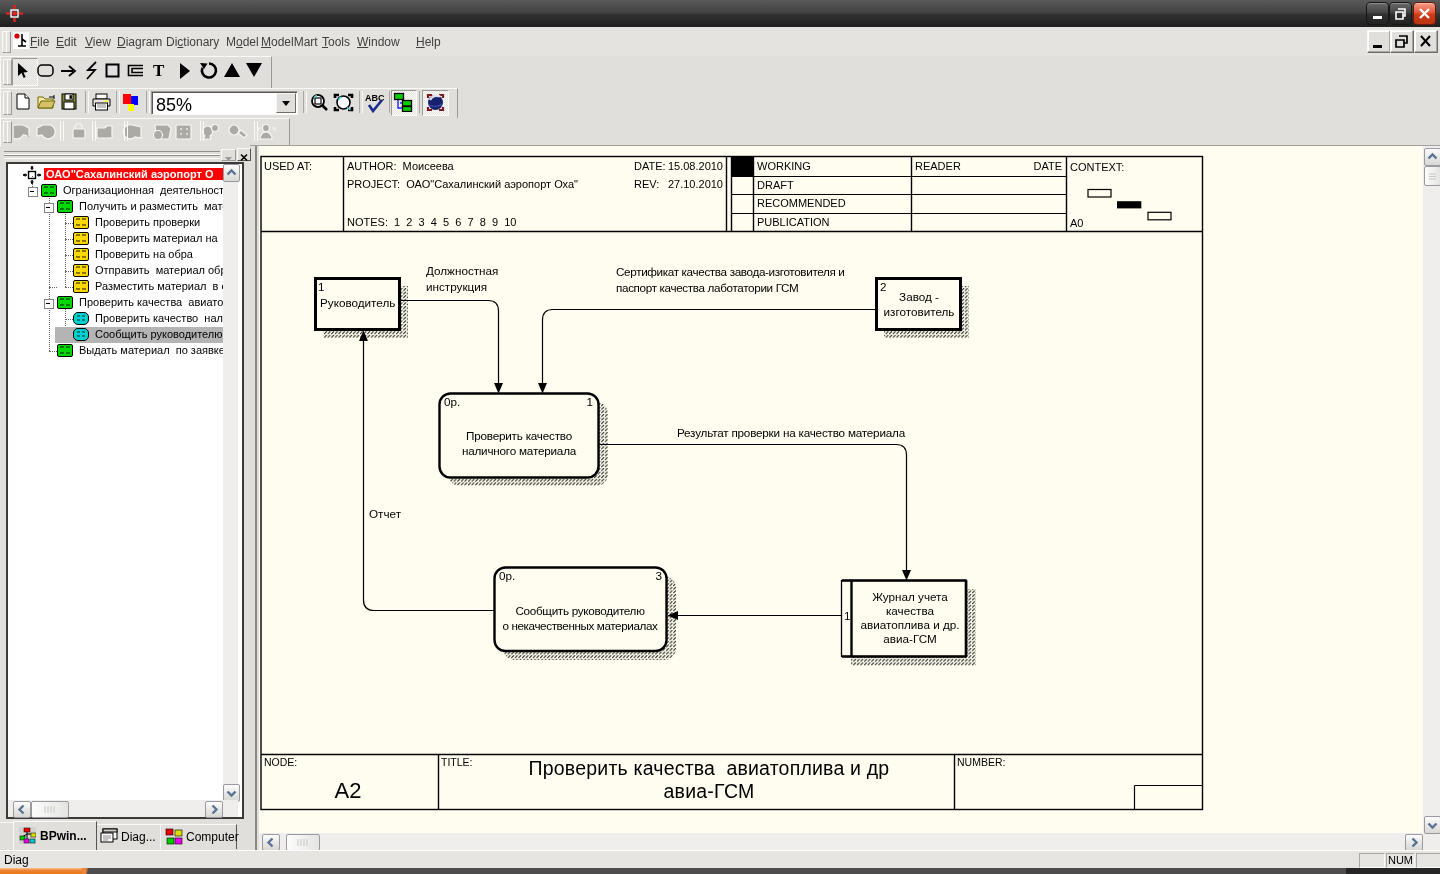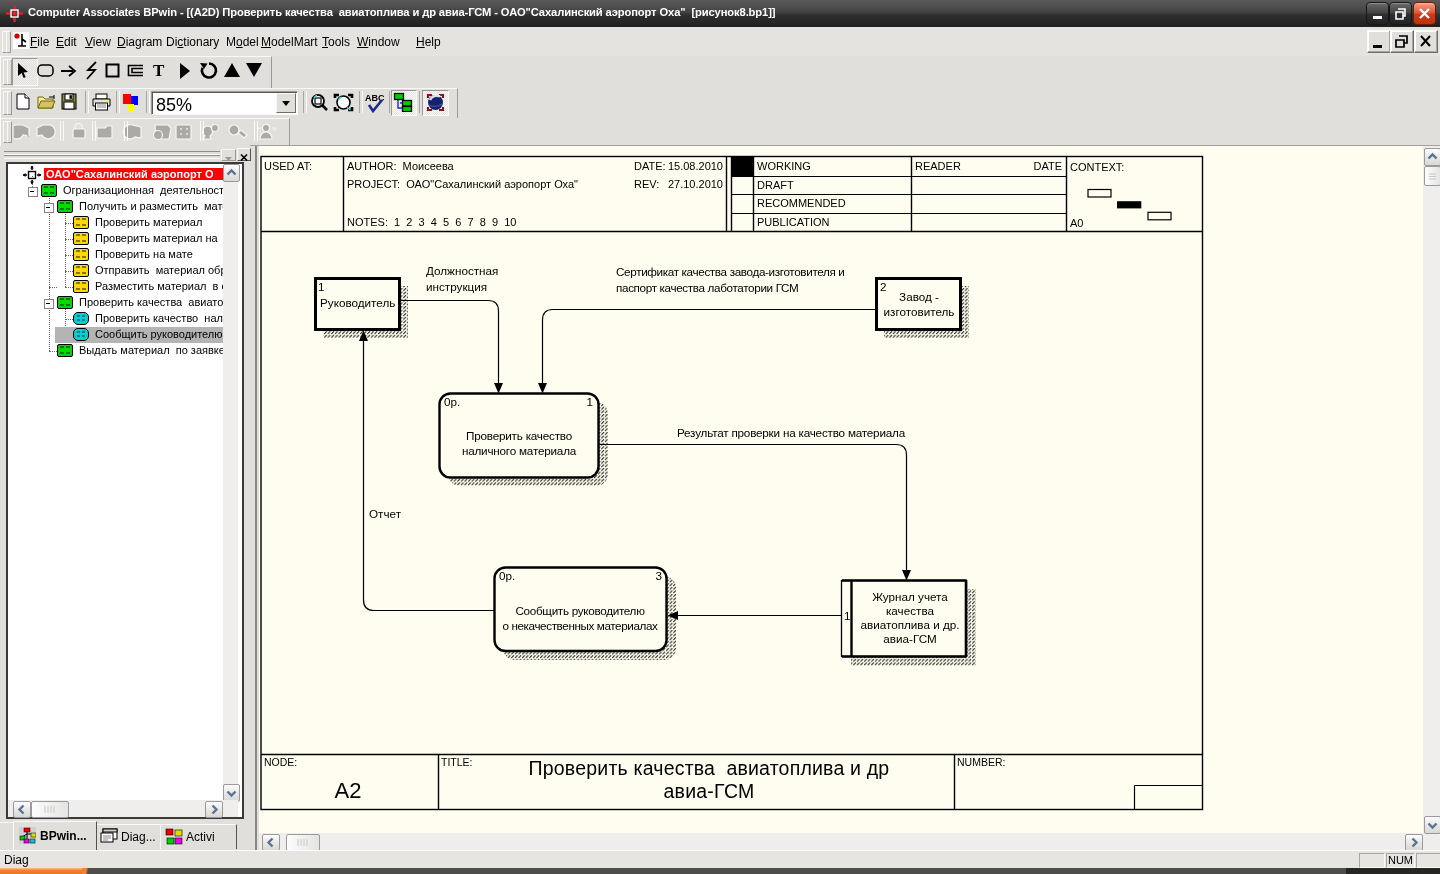--- a/index.html
+++ b/index.html
@@ -8,21 +8,21 @@
   #app{position:relative;width:1440px;height:874px;background:#e0dfdc;}
   
   #titlebar{left:0;top:0;width:1440px;height:27px;background:linear-gradient(#5a5a5a,#434343 45%,#303030 55%,#1f1f1f);}
   #titlebar .txt{position:absolute;left:28px;top:6px;color:#fff;font-size:11.2px;font-weight:bold;white-space:pre;letter-spacing:-0.12px;}
   .capbtn{position:absolute;top:2px;width:21px;height:21px;border-radius:4px;border:1px solid #161616;
     background:linear-gradient(#6a6a6a,#444 45%,#2e2e2e 55%,#222);box-shadow:inset 0 1px 0 rgba(255,255,255,.25);}
   .capbtn svg{position:absolute;left:0;top:0;}
   #btnclose{background:linear-gradient(#f5a088,#e2593a 45%,#cf3916 55%,#b93310);border-color:#6e180a;}
   
   #menubar{left:0;top:27px;width:1440px;height:29px;background:#e4e3e0;border-bottom:1px solid #b8b6b0;}
-  #menubar .mi{position:absolute;top:8px;font-size:12px;color:#000000;white-space:nowrap;}
+  #menubar .mi{position:absolute;top:8px;font-size:12px;color:#404040;white-space:nowrap;}
   .u{text-decoration:underline;}
   .mdibtn{position:absolute;top:3px;width:22px;height:21px;background:#e0dfdc;border:1px solid;border-color:#fafaf9 #6f6d68 #6f6d68 #fafaf9;box-shadow:inset -1px -1px 0 #a8a6a0,inset 1px 1px 0 #fff;}
   
   .tbar{background:#e0dfdc;}
   .tpanel{position:absolute;border:1px solid;border-color:#f9f9f8 #9b9995 #9b9995 #f9f9f8;background:#e0dfdc;}
   .grip{position:absolute;width:3px;border:1px solid;border-color:#f9f9f8 #9b9995 #9b9995 #f9f9f8;}
   .sep{position:absolute;width:2px;border-left:1px solid #a9a7a1;border-right:1px solid #f9f9f8;}
   .ticon{position:absolute;}
   
   #lpanel{left:0;top:146px;width:259px;height:704px;background:#e0dfdc;}
@@ -54,21 +54,20 @@
 </head>
 <body>
 <div id="app">
 
   <div id="titlebar" class="abs">
     <svg class="abs" style="left:6px;top:5px" width="17" height="17" viewBox="0 0 17 17">
       <rect x="5" y="5" width="7" height="7" fill="none" stroke="#fff" stroke-width="1.4"></rect>
       <path d="M8.5 0v4M8.5 13v4M0 8.5h4M13 8.5h4" stroke="#d22" stroke-width="2.6"></path>
       <rect x="6.5" y="6.5" width="4" height="4" fill="#d22"></rect>
     </svg>
-    <div class="txt">Computer Associates BPwin - [(A2D) Проверить качества&nbsp; авиатоплива и др авиа-ГСМ - ОАО"Сахалинский аэропорт Оха"  [рисунок8.bp1]]</div>
     <div class="capbtn" style="left:1366px">
       <svg width="21" height="21">
           <rect x="6" y="13" width="9" height="3" fill="#fff"></rect>
         </svg>
     </div>
     <div class="capbtn" style="left:1389px">
       <svg width="21" height="21">
           <path d="M8 6h7v7h-2M6 9h7v7H6z" fill="none" stroke="#fff" stroke-width="1.6"></path>
         </svg>
     </div>
@@ -308,35 +307,35 @@
           <svg class="abs" style="left:49px;top:1px" width="16" height="13">
               <path d="M3 3h4M9 3h4M3 9h4M9 9h4" stroke="#067806" stroke-width="2"></path>
             </svg>
           <div class="lbl" style="left:71px">Получить и разместить&nbsp; мате</div>
         </div>
         <div class="trow" style="top:51px">
           <div class="eicon" style="left:65px;background:#ffd800"></div>
           <svg class="abs" style="left:65px;top:1px" width="16" height="13">
               <path d="M3 3h4M9 3h4M3 9h4M9 9h4" stroke="#8a7400" stroke-width="2"></path>
             </svg>
-          <div class="lbl" style="left:87px">Проверить материал</div>
+          <div class="lbl" style="left:87px">Проверить проверки</div>
         </div>
         <div class="trow" style="top:67px">
           <div class="eicon" style="left:65px;background:#ffd800"></div>
           <svg class="abs" style="left:65px;top:1px" width="16" height="13">
               <path d="M3 3h4M9 3h4M3 9h4M9 9h4" stroke="#8a7400" stroke-width="2"></path>
             </svg>
           <div class="lbl" style="left:87px">Проверить материал на&nbsp; с</div>
         </div>
         <div class="trow" style="top:83px">
           <div class="eicon" style="left:65px;background:#ffd800"></div>
           <svg class="abs" style="left:65px;top:1px" width="16" height="13">
               <path d="M3 3h4M9 3h4M3 9h4M9 9h4" stroke="#8a7400" stroke-width="2"></path>
             </svg>
-          <div class="lbl" style="left:87px">Проверить на мате</div>
+          <div class="lbl" style="left:87px">Проверить на обра</div>
         </div>
         <div class="trow" style="top:99px">
           <div class="eicon" style="left:65px;background:#ffd800"></div>
           <svg class="abs" style="left:65px;top:1px" width="16" height="13">
               <path d="M3 3h4M9 3h4M3 9h4M9 9h4" stroke="#8a7400" stroke-width="2"></path>
             </svg>
           <div class="lbl" style="left:87px">Отправить&nbsp; материал обра</div>
         </div>
         <div class="trow" style="top:115px">
           <div class="eicon" style="left:65px;background:#ffd800"></div>
@@ -427,21 +426,21 @@
       </svg>
       <div class="abs" style="left:25px;top:5px">Diag...</div>
     </div>
     <div class="tab" style="left:160px;top:678px;width:75px;height:24px">
       <svg class="abs" style="left:4px;top:3px" width="18" height="17">
         <rect x="1" y="1" width="7" height="6" fill="#e00" stroke="#000" stroke-width=".6"></rect>
         <rect x="10" y="2" width="7" height="6" fill="#dd0" stroke="#000" stroke-width=".6"></rect>
         <rect x="2" y="10" width="7" height="6" fill="#0c0" stroke="#000" stroke-width=".6"></rect>
         <rect x="10" y="10" width="7" height="6" fill="#e0e" stroke="#000" stroke-width=".6"></rect>
       </svg>
-      <div class="abs" style="left:25px;top:5px">Activi</div>
+      <div class="abs" style="left:25px;top:5px">Computer</div>
     </div>
   </div>
 
   <div class="abs" style="left:250px;top:145px;width:1190px;height:1px;background:#a3a19d"></div>
   <div class="abs" style="left:255px;top:146px;width:2px;height:704px;background:#8a8884"></div>
   <div id="canvas" class="abs"></div>
   <svg id="dsvg" class="abs" width="1440" height="874" viewBox="0 0 1440 874" font-family="Liberation Sans, sans-serif" xml:space="preserve">
     <defs>
       <pattern id="hatch" width="3.6" height="3.6" patternUnits="userSpaceOnUse">
         <path d="M0.1 2.8L2.8 0.1" stroke="#15150f" stroke-width="1" fill="none"></path>

